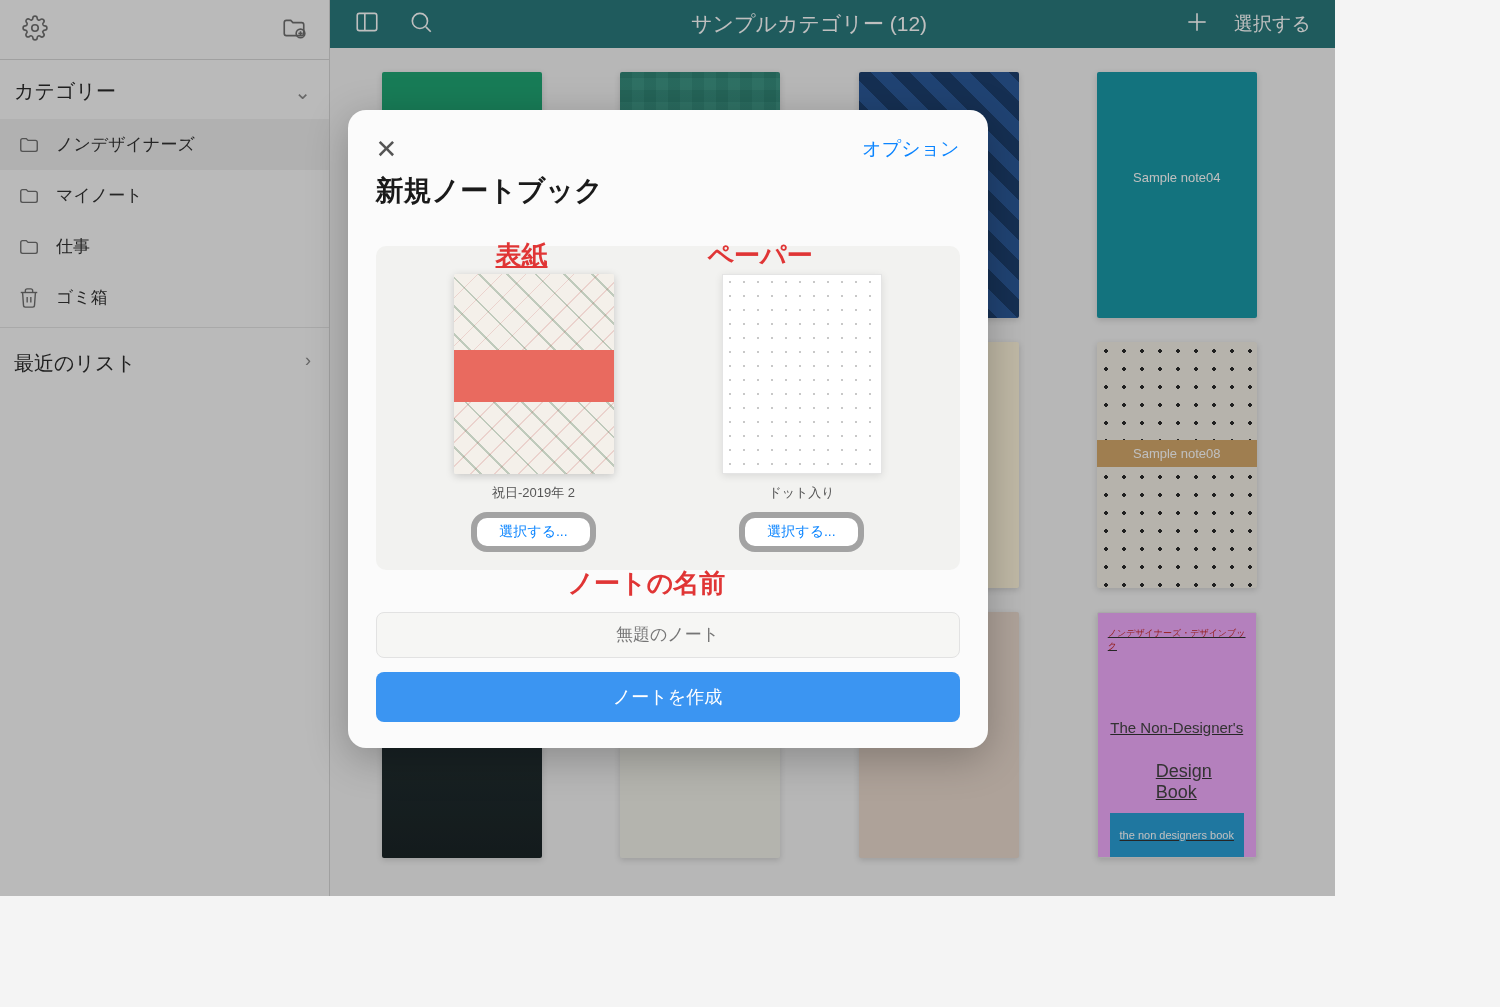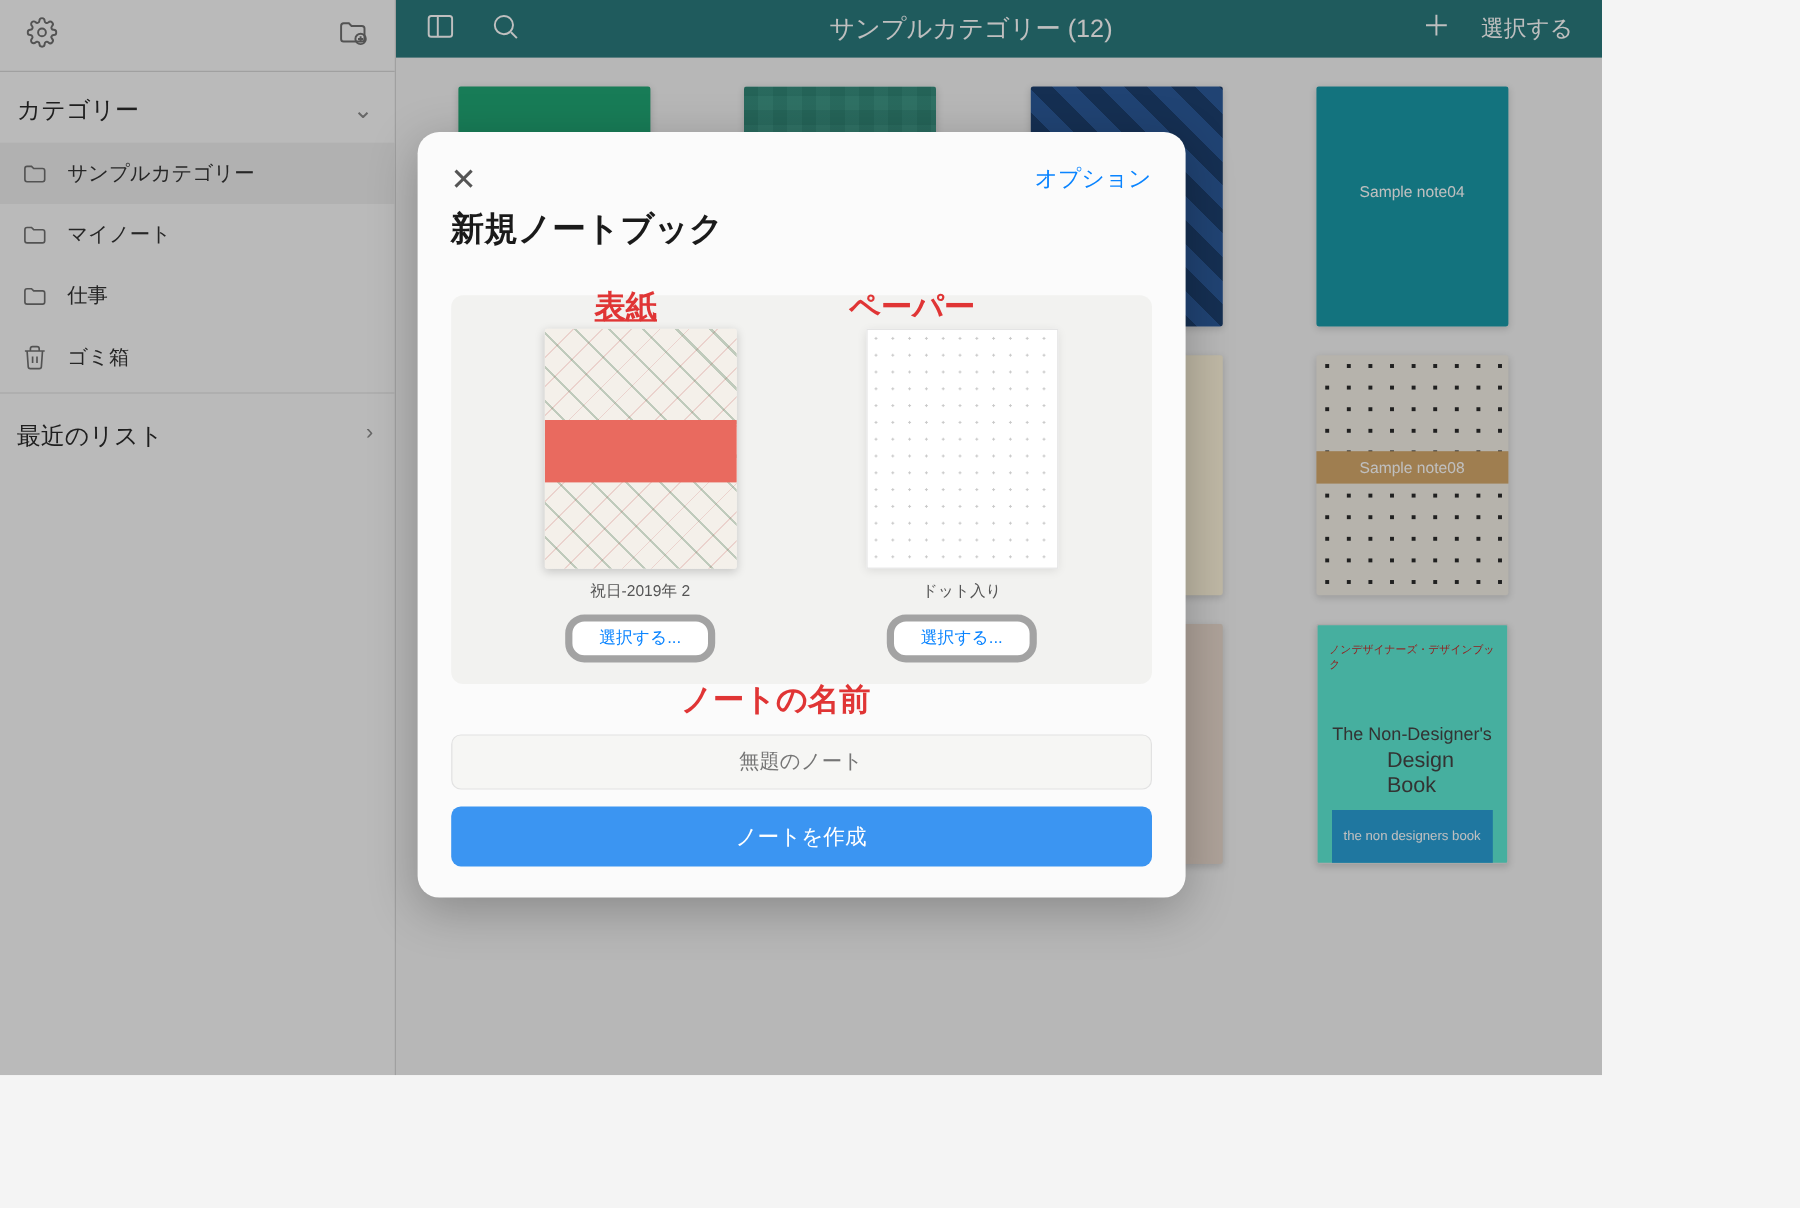--- a/index.html
+++ b/index.html
@@ -22,36 +22,36 @@
 
 
 .main { flex: 1; display: flex; flex-direction: column; background: #f4f4f4; }
 .topbar { height: 48px; background: #2a7a7d; display: flex; align-items: center; justify-content: space-between; padding: 0 24px; color: #fff; }
 .topbar-left { display: flex; gap: 28px; }
 .topbar-left svg, .topbar-right svg { width: 26px; height: 26px; stroke: #fff; fill: none; stroke-width: 1.5; }
 .topbar-title { font-size: 21px; font-weight: 400; }
 .topbar-right { display: flex; align-items: center; gap: 24px; font-size: 19px; }
 
 .grid { flex: 1; padding: 24px 52px; display: grid; grid-template-columns: repeat(4, 1fr); gap: 24px 52px; align-content: start; }
-.note { width: 160px; height: 200px; border-radius: 2px; box-shadow: 0 2px 6px rgba(0,0,0,.15); position: relative; display: flex; align-items: center; justify-content: center; color: #fff; font-size: 13px; text-align: center; padding: 8px; }
+.note { width: 160px; height: 246px; border-radius: 2px; box-shadow: 0 2px 6px rgba(0,0,0,.15); position: relative; display: flex; align-items: center; justify-content: center; color: #fff; font-size: 13px; text-align: center; padding: 8px; text-decoration: underline; }
 .note .label { position: absolute; top: 40%; left: 0; right: 0; text-align: center; }
 .note.n1 { background: #21a674; }
 .note.n2 { background: repeating-linear-gradient(0deg,#6fb8ad 0 12px,#7fc4b9 12px 24px), repeating-linear-gradient(90deg,#6fb8ad 0 12px,#7fc4b9 12px 24px); background-blend-mode: multiply; }
 .note.n3 { background: repeating-linear-gradient(45deg,#1d3f6e 0 14px,#2b5a9a 14px 28px); }
 .note.n4 { background: linear-gradient(#1a9aa8,#1a9aa8); }
 .note.n5 { background: #fff; border: 1px solid #e2e2e2; }
 .note.n6 { background: #ede3c7; }
 .note.n7 { background: #fff6dc; }
 .note.n8 { background: #f3efe6; }
 .note.n8::before { content:""; position:absolute; inset:0; background: radial-gradient(circle,#2b2b2b 2px,transparent 2px) 0 0/18px 18px; }
 .note.n8 .label { background:#d4a86b; padding:6px 0; }
 .note.n9 { background: linear-gradient(#2a3a3d,#1a2426); }
 .note.n10 { background: #f0f0e8; }
 .note.n11 { background: #e8d9cc; }
-.note.n12 { background: #5eead4; border:1px solid #e2e2e2; color:#333; font-size:11px; flex-direction:column; justify-content:flex-start; padding:14px 10px; text-align:left; }
+.note.n12 { background: #f0abfc; border:1px solid #e2e2e2; color:#333; font-size:11px; flex-direction:column; justify-content:flex-start; padding:14px 10px; text-align:left; }
 .note.n12 .red { color:#c62828; font-size:9px; margin-bottom:40px; }
 .note.n12 .big { font-size:15px; color:#444; margin-top:auto; }
 .note.n12 .band { background:#2a9fd6; color:#fff; margin:10px -10px -14px; padding:16px 10px; font-size:11px; text-align:center; }
 
 
 .overlay { position: absolute; inset: 0; background: rgba(0,0,0,.25); display: flex; align-items: flex-start; justify-content: center; padding-top: 110px; }
 .modal { width: 640px; background: #fbfbfb; border-radius: 18px; padding: 26px 28px; box-shadow: 0 10px 40px rgba(0,0,0,.25); position: relative; }
 .modal-header { display: flex; justify-content: space-between; align-items: center; margin-bottom: 10px; }
 .close-x { font-size: 26px; color: #555; cursor: pointer; line-height: 1; }
 .options { color: #0a84ff; font-size: 19px; }
@@ -102,21 +102,21 @@
 
     <div class="section-header">
       <span>カテゴリー</span>
       <span class="chev">⌄</span>
     </div>
 
     <div class="cat-item selected">
       <svg viewBox="0 0 24 24">
           <path d="M3 7a2 2 0 0 1 2-2h4l2 2h8a2 2 0 0 1 2 2v8a2 2 0 0 1-2 2H5a2 2 0 0 1-2-2z"></path>
         </svg>
-      <span>サンプルカテゴリー</span>
+      <span>ノンデザイナーズ</span>
     </div>
     <div class="cat-item">
       <svg viewBox="0 0 24 24">
           <path d="M3 7a2 2 0 0 1 2-2h4l2 2h8a2 2 0 0 1 2 2v8a2 2 0 0 1-2 2H5a2 2 0 0 1-2-2z"></path>
         </svg>
       <span>マイノート</span>
     </div>
     <div class="cat-item">
       <svg viewBox="0 0 24 24">
           <path d="M3 7a2 2 0 0 1 2-2h4l2 2h8a2 2 0 0 1 2 2v8a2 2 0 0 1-2 2H5a2 2 0 0 1-2-2z"></path>

